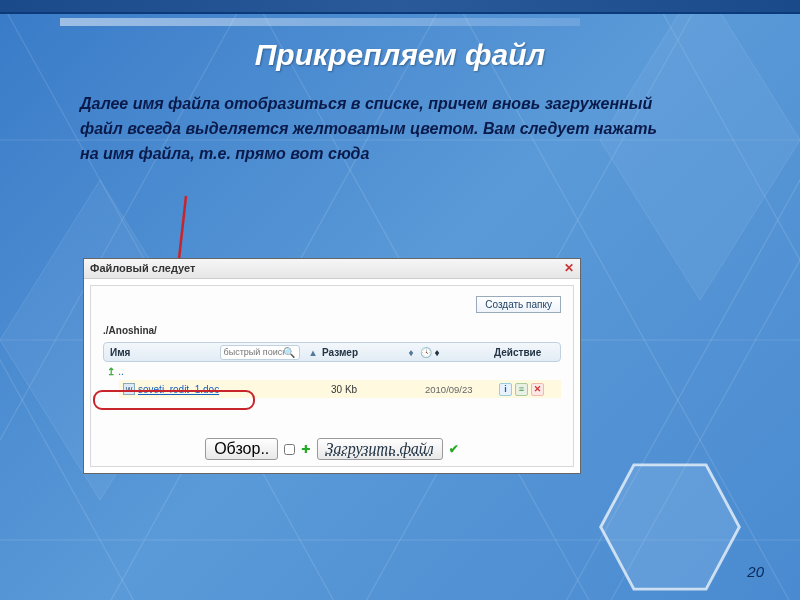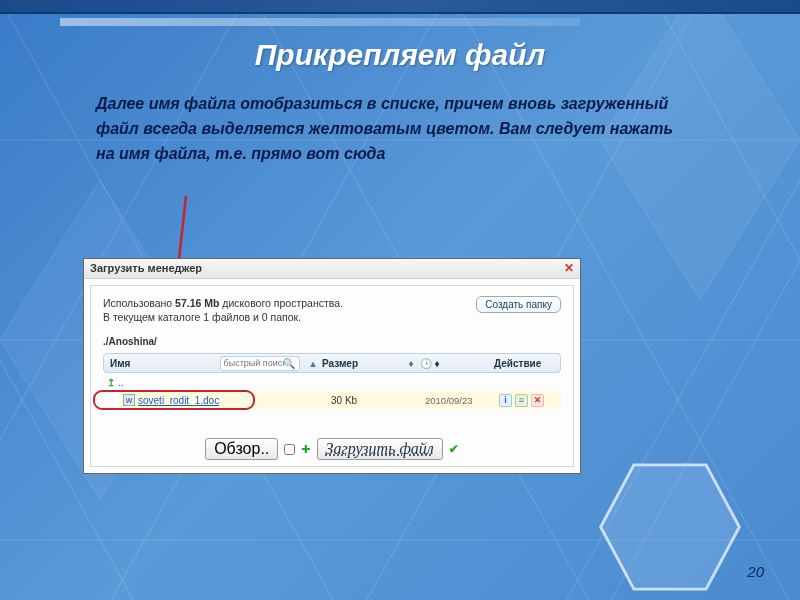--- a/index.html
+++ b/index.html
@@ -16,21 +16,21 @@
     background: linear-gradient(90deg, #1a4a8a, #2a5a9a, #1a4a8a);
     border-bottom: 2px solid #0a3a7a; }
   .top-accent { position: absolute; top: 18px; left: 60px; width: 520px; height: 8px;
     background: linear-gradient(90deg, rgba(255,255,255,0.5), rgba(200,220,255,0.2)); }
   .slide-title {
     position: absolute; top: 38px; left: 0; right: 0; text-align: center;
     color: #fff; font-size: 30px; font-weight: bold; font-style: italic;
     text-shadow: 1px 1px 2px rgba(0,0,0,0.3);
   }
   .intro-text {
-    position: absolute; top: 92px; left: 96px; width: 580px;
+    position: absolute; top: 92px; left: 80px; width: 580px;
     color: #0a1a4a; font-size: 16px; font-weight: bold; font-style: italic;
     line-height: 1.55;
   }
   .page-num { position: absolute; bottom: 20px; right: 36px; color: #0a2a5a;
     font-size: 15px; font-style: italic; }
   .hexagon { position: absolute; bottom: 8px; right: 55px; width: 150px; height: 130px; }
   .hexagon svg { width: 100%; height: 100%; }
   
   .fm {
     position: absolute; top: 258px; left: 83px; width: 498px; height: 216px;
@@ -41,21 +41,21 @@
     border-bottom: 1px solid #ccc; font-size: 11px; font-weight: bold;
     padding: 3px 6px; color: #333; position: relative;
   }
   .fm-close { position: absolute; right: 4px; top: 2px; width: 14px; height: 14px;
     color: #c33; font-size: 12px; font-weight: bold; cursor: pointer; text-align: center; }
   .fm-body { padding: 10px 12px 6px; font-size: 10.5px; color: #333; border: 1px solid #d8d8d8; margin: 6px; height: calc(100% - 32px); background: #fdfdfd; position: relative;}
   .disk-info { line-height: 1.35; float: left; }
   .disk-info b { font-weight: bold; }
   .create-folder-btn {
     float: right; font-size: 10px; padding: 2px 8px;
-    border: 1px solid #9ab; border-radius: 6px;
+    border: 1px solid #9ab; border-radius: 0;
     background: linear-gradient(#fff,#eef4fb); color: #246; cursor: pointer;
   }
   .path { clear: both; padding-top: 12px; font-size: 10px; color: #333; }
   .table-head { display: flex; align-items: center; margin-top: 6px;
     background: linear-gradient(#f3f7fb,#e2ecf5); border: 1px solid #c0d0e0;
     border-radius: 4px; height: 20px; font-size: 10px; color: #234; font-weight: bold; }
   .col-name { width: 200px; padding-left: 6px; display:flex; align-items:center; gap:16px;}
   .search-box { display:inline-flex; align-items:center; margin-left:auto; margin-right:4px;
     background:#fff; border:1px solid #c0d0e0; border-radius:3px; height:15px; padding:0 3px; }
   .search-box input { border:0; width:60px; font-size:9px; color:#888; outline:none; }
@@ -124,28 +124,24 @@
 
 <p class="intro-text">Далее имя файла отобразиться в списке, причем вновь загруженный файл всегда выделяется желтоватым цветом. Вам следует нажать на имя файла, т.е. прямо вот сюда</p>
 
 <svg class="arrow" viewBox="0 0 34 220">
   <line x1="28" y1="2" x2="6" y2="200" stroke="#c8242b" stroke-width="2.5"></line>
   <polygon points="6,200 0,214 14,206" fill="#c8242b"></polygon>
 </svg>
 
 <div class="fm">
   <div class="fm-title">
-    <span>Загрузить менеджер</span>
+    <span>Файловый следует</span>
     <span class="fm-close">✕</span>
   </div>
   <div class="fm-body">
-    <div class="disk-info">
-      <span>Использовано </span><b>57.16 Mb</b><span> дискового пространства.</span><br>
-      <span>В текущем каталоге 1 файлов и 0 папок.</span>
-    </div>
     <button class="create-folder-btn">Создать папку</button>
 
     <div class="path"><b>./Anoshina/</b></div>
 
     <div class="table-head">
       <div class="col-name">
         <span>Имя</span>
         <span class="search-box">
           <input placeholder="быстрый поиск" style="">
           <span class="mag">🔍</span>

